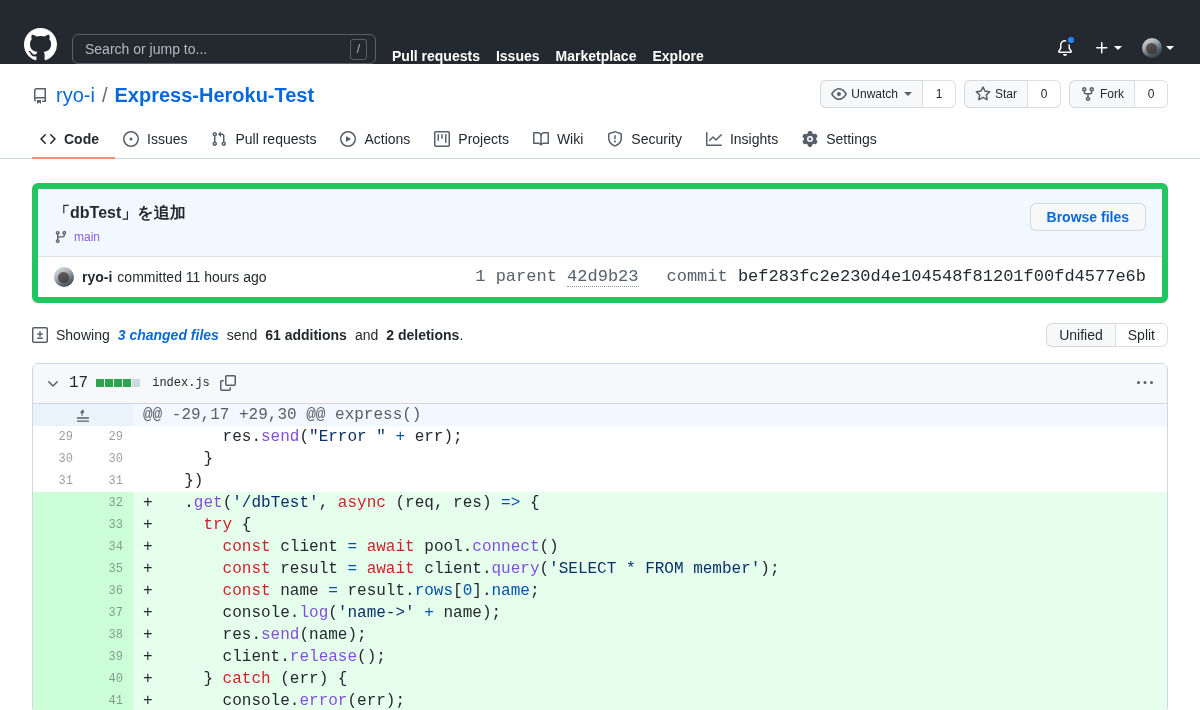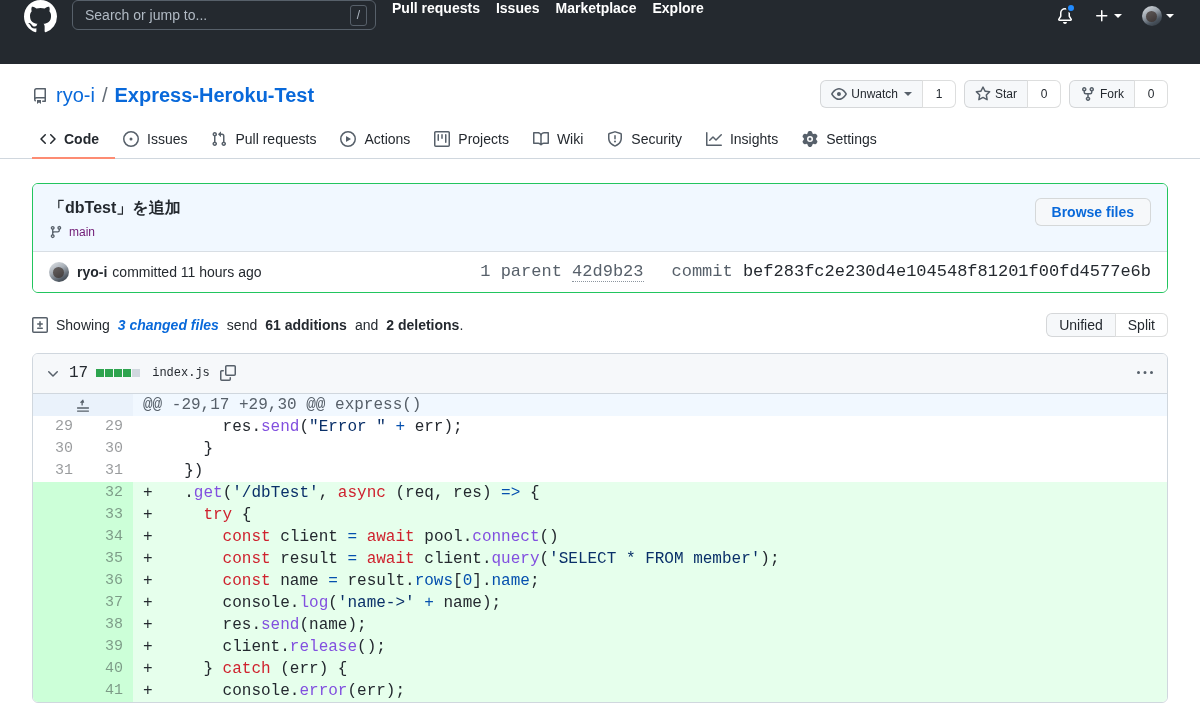--- a/index.html
+++ b/index.html
@@ -11,21 +11,21 @@
     font-family: "Liberation Sans", sans-serif;
     -webkit-font-smoothing: antialiased;
   }
   .mono { font-family: "Liberation Mono", "DejaVu Sans Mono", monospace; }
 
   
   .gh-header {
     height: 64px;
     background: #24292f;
     display: flex;
-    align-items: flex-start;
+    align-items: flex-end;
     padding: 0 16px;
     color: #ffffff;
   }
   .gh-logo { width: 36px; height: 36px; margin: 0 12px 0 8px; flex: 0 0 auto; }
   .gh-logo svg { display: block; fill: #ffffff; }
   .search-box {
     width: 304px; height: 30px;
     border: 1px solid #57606a;
     border-radius: 6px;
     display: flex; align-items: center;
@@ -131,21 +131,21 @@
     white-space: nowrap;
   }
   .repo-tab svg { fill: #57606a; display: block; flex: 0 0 auto; }
   .repo-tab.active { font-weight: 600; border-bottom-color: #fd8c73; }
   .repo-tab.active svg { fill: #24292f; }
 
   
   .main { padding: 24px 32px 0 32px; }
 
   .commit-card {
-    border: 1px solid #22c55e;
+    border: 6px solid #22c55e;
     border-radius: 6px;
     overflow: hidden;
     background: #ffffff;
   }
   .commit-top {
     background: #f6f8fe;
     background: #f1f8ff;
     padding: 14px 16px 12px 16px;
     display: flex; align-items: flex-start;
     border-bottom: 1px solid #d8dee4;
@@ -239,21 +239,21 @@
   .file-menu svg { fill: #57606a; display: block; }
 
   
   table.diff { width: 100%; border-collapse: collapse; table-layout: fixed; }
   table.diff td { padding: 0; vertical-align: top; }
   .ln {
     width: 50px;
     text-align: right;
     padding: 1px 10px 1px 0 !important;
     font-family: "Liberation Mono", "DejaVu Sans Mono", monospace;
-    font-size: 15px;
+    font-size: 12px;
     line-height: 20px;
     color: rgba(27,31,36,0.45);
     user-select: none;
     white-space: nowrap;
   }
   .code {
     font-family: "Liberation Mono", "DejaVu Sans Mono", monospace;
     font-size: 16px;
     line-height: 20px;
     color: #24292f;
@@ -472,21 +472,21 @@
   <div class="commit-card">
     <div class="commit-top">
       <div>
         <h1 class="commit-title">「dbTest」を追加</h1>
         <div class="commit-branch">
           <span>
             <svg width="14" height="14" viewBox="0 0 16 16">
                 <path d="M9.5 3.25a2.25 2.25 0 1 1 3 2.122V6A2.5 2.5 0 0 1 10 8.5H6a1 1 0 0 0-1 1v1.128a2.251 2.251 0 1 1-1.5 0V5.372a2.25 2.25 0 1 1 1.5 0v1.836A2.493 2.493 0 0 1 6 7h4a1 1 0 0 0 1-1v-.628A2.25 2.25 0 0 1 9.5 3.25Zm-6 0a.75.75 0 1 0 1.5 0 .75.75 0 0 0-1.5 0Zm8.25-.75a.75.75 0 1 0 0 1.5.75.75 0 0 0 0-1.5ZM4.25 12a.75.75 0 1 0 0 1.5.75.75 0 0 0 0-1.5Z"></path>
               </svg>
           </span>
-          <a href="#" style="color:#701a75;text-decoration:none;">main</a>
+          <a href="#" style="color:#8b5cf6;text-decoration:none;">main</a>
         </div>
       </div>
       <button class="browse-btn">Browse files</button>
     </div>
 
     <div class="commit-meta">
       <span class="meta-avatar"></span>
       <a class="meta-author" href="#">ryo-i</a>
       <span class="meta-text" style="margin-left:5px;">committed 11 hours ago</span>
       <div class="meta-shas mono">

